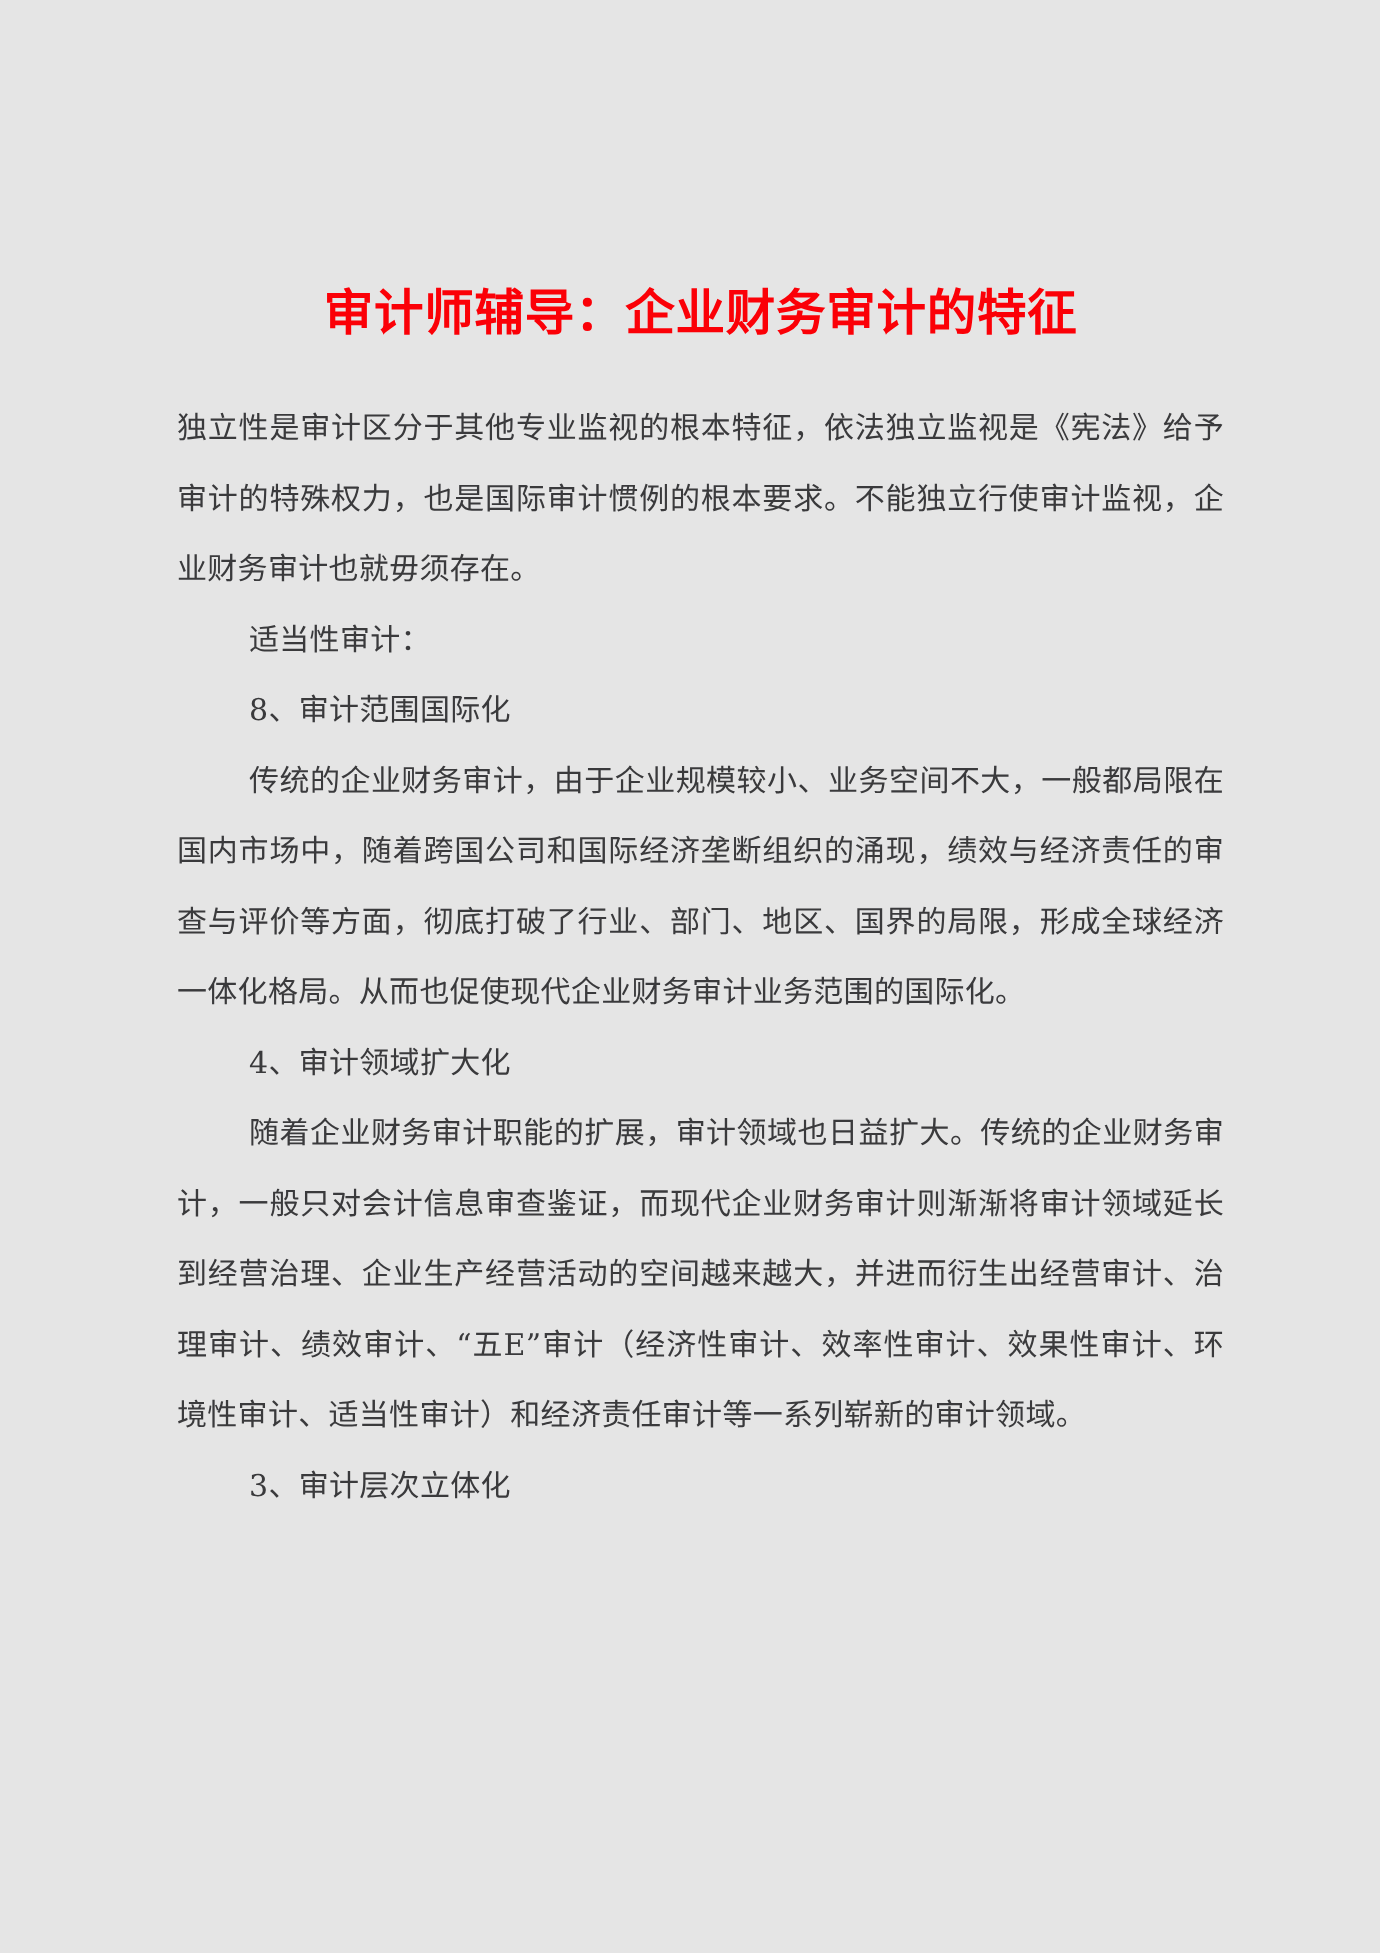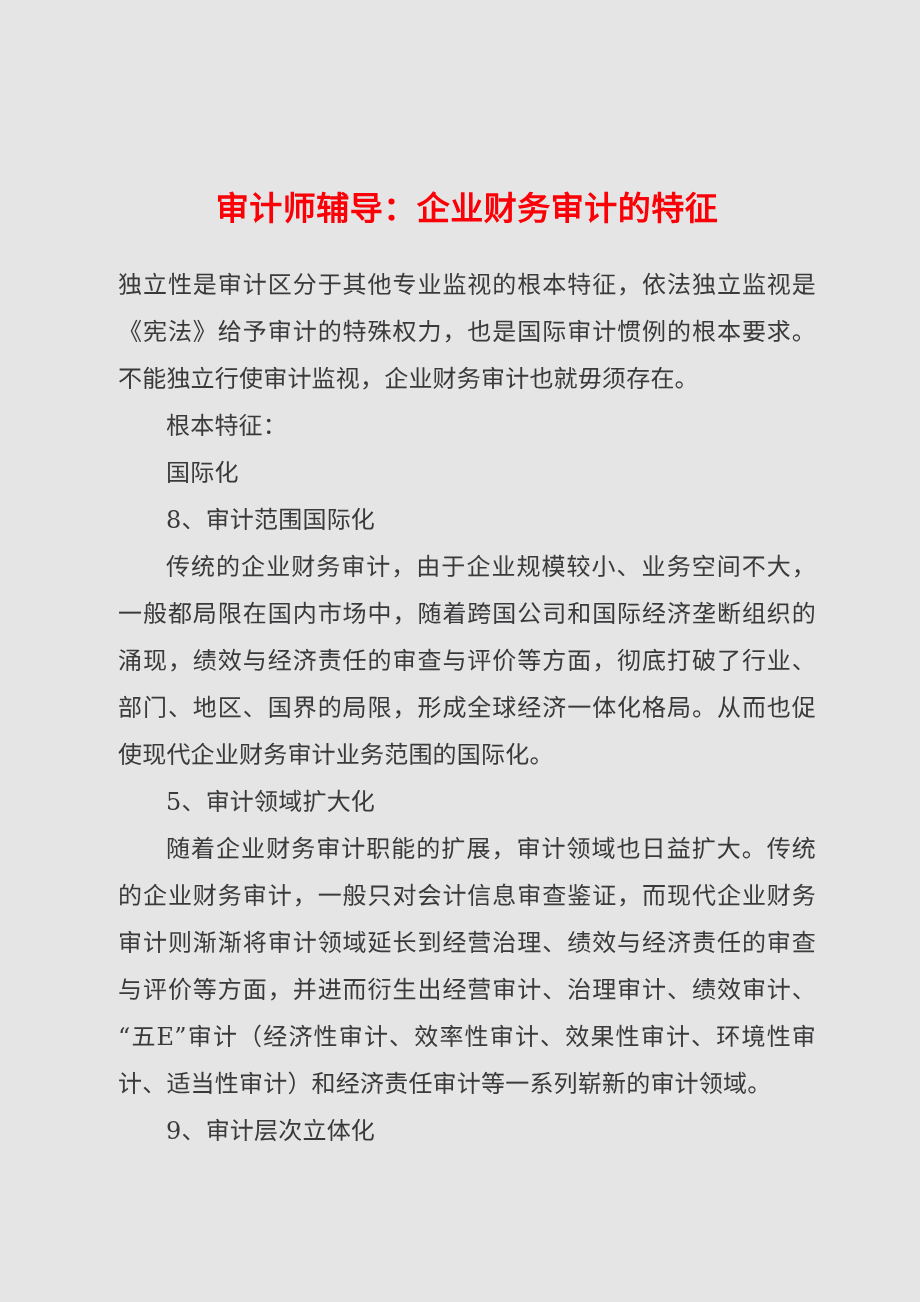--- a/index.html
+++ b/index.html
@@ -34,21 +34,21 @@
     text-align: center;
     letter-spacing: 0.5px;
     padding-top: 186px;
     white-space: pre;
   }
   .para {
     margin: 0;
     padding: 0;
     color: #3a3a3c;
     font-family: "DejaVu Serif", "Liberation Serif", serif;
-    font-size: 24px;
+    font-size: 20px;
     line-height: 47px;
     text-align: justify;
     text-justify: inter-character;
     text-align-last: left;
     letter-spacing: 0.2px;
     word-break: break-all;
   }
   .para.indent {
     text-indent: 48px;
   }
@@ -63,29 +63,28 @@
 <div class="page">
 
   <div class="doc-body">
 
     <h1 class="doc-title">审计师辅导：企业财务审计的特征</h1>
 
     <div class="gap-after-title"></div>
 
     <p class="para flush">独立性是审计区分于其他专业监视的根本特征，依法独立监视是《宪法》给予审计的特殊权力，也是国际审计惯例的根本要求。不能独立行使审计监视，企业财务审计也就毋须存在。</p>
 
-    <p class="para indent">根本特征：</p>
+    <p class="para indent">适当性审计：</p>
 
-    <p class="para indent">国际化</p>
 
     <p class="para indent">8、审计范围国际化</p>
 
     <p class="para indent">传统的企业财务审计，由于企业规模较小、业务空间不大，一般都局限在国内市场中，随着跨国公司和国际经济垄断组织的涌现，绩效与经济责任的审查与评价等方面，彻底打破了行业、部门、地区、国界的局限，形成全球经济一体化格局。从而也促使现代企业财务审计业务范围的国际化。</p>
 
-    <p class="para indent">5、审计领域扩大化</p>
+    <p class="para indent">4、审计领域扩大化</p>
 
-    <p class="para indent">随着企业财务审计职能的扩展，审计领域也日益扩大。传统的企业财务审计，一般只对会计信息审查鉴证，而现代企业财务审计则渐渐将审计领域延长到经营治理、绩效与经济责任的审查与评价等方面，并进而衍生出经营审计、治理审计、绩效审计、“五E”审计（经济性审计、效率性审计、效果性审计、环境性审计、适当性审计）和经济责任审计等一系列崭新的审计领域。</p>
+    <p class="para indent">随着企业财务审计职能的扩展，审计领域也日益扩大。传统的企业财务审计，一般只对会计信息审查鉴证，而现代企业财务审计则渐渐将审计领域延长到经营治理、企业生产经营活动的空间越来越大，并进而衍生出经营审计、治理审计、绩效审计、“五E”审计（经济性审计、效率性审计、效果性审计、环境性审计、适当性审计）和经济责任审计等一系列崭新的审计领域。</p>
 
-    <p class="para indent">9、审计层次立体化</p>
+    <p class="para indent">3、审计层次立体化</p>
 
   </div>
 
 </div>
 
 </body></html>

